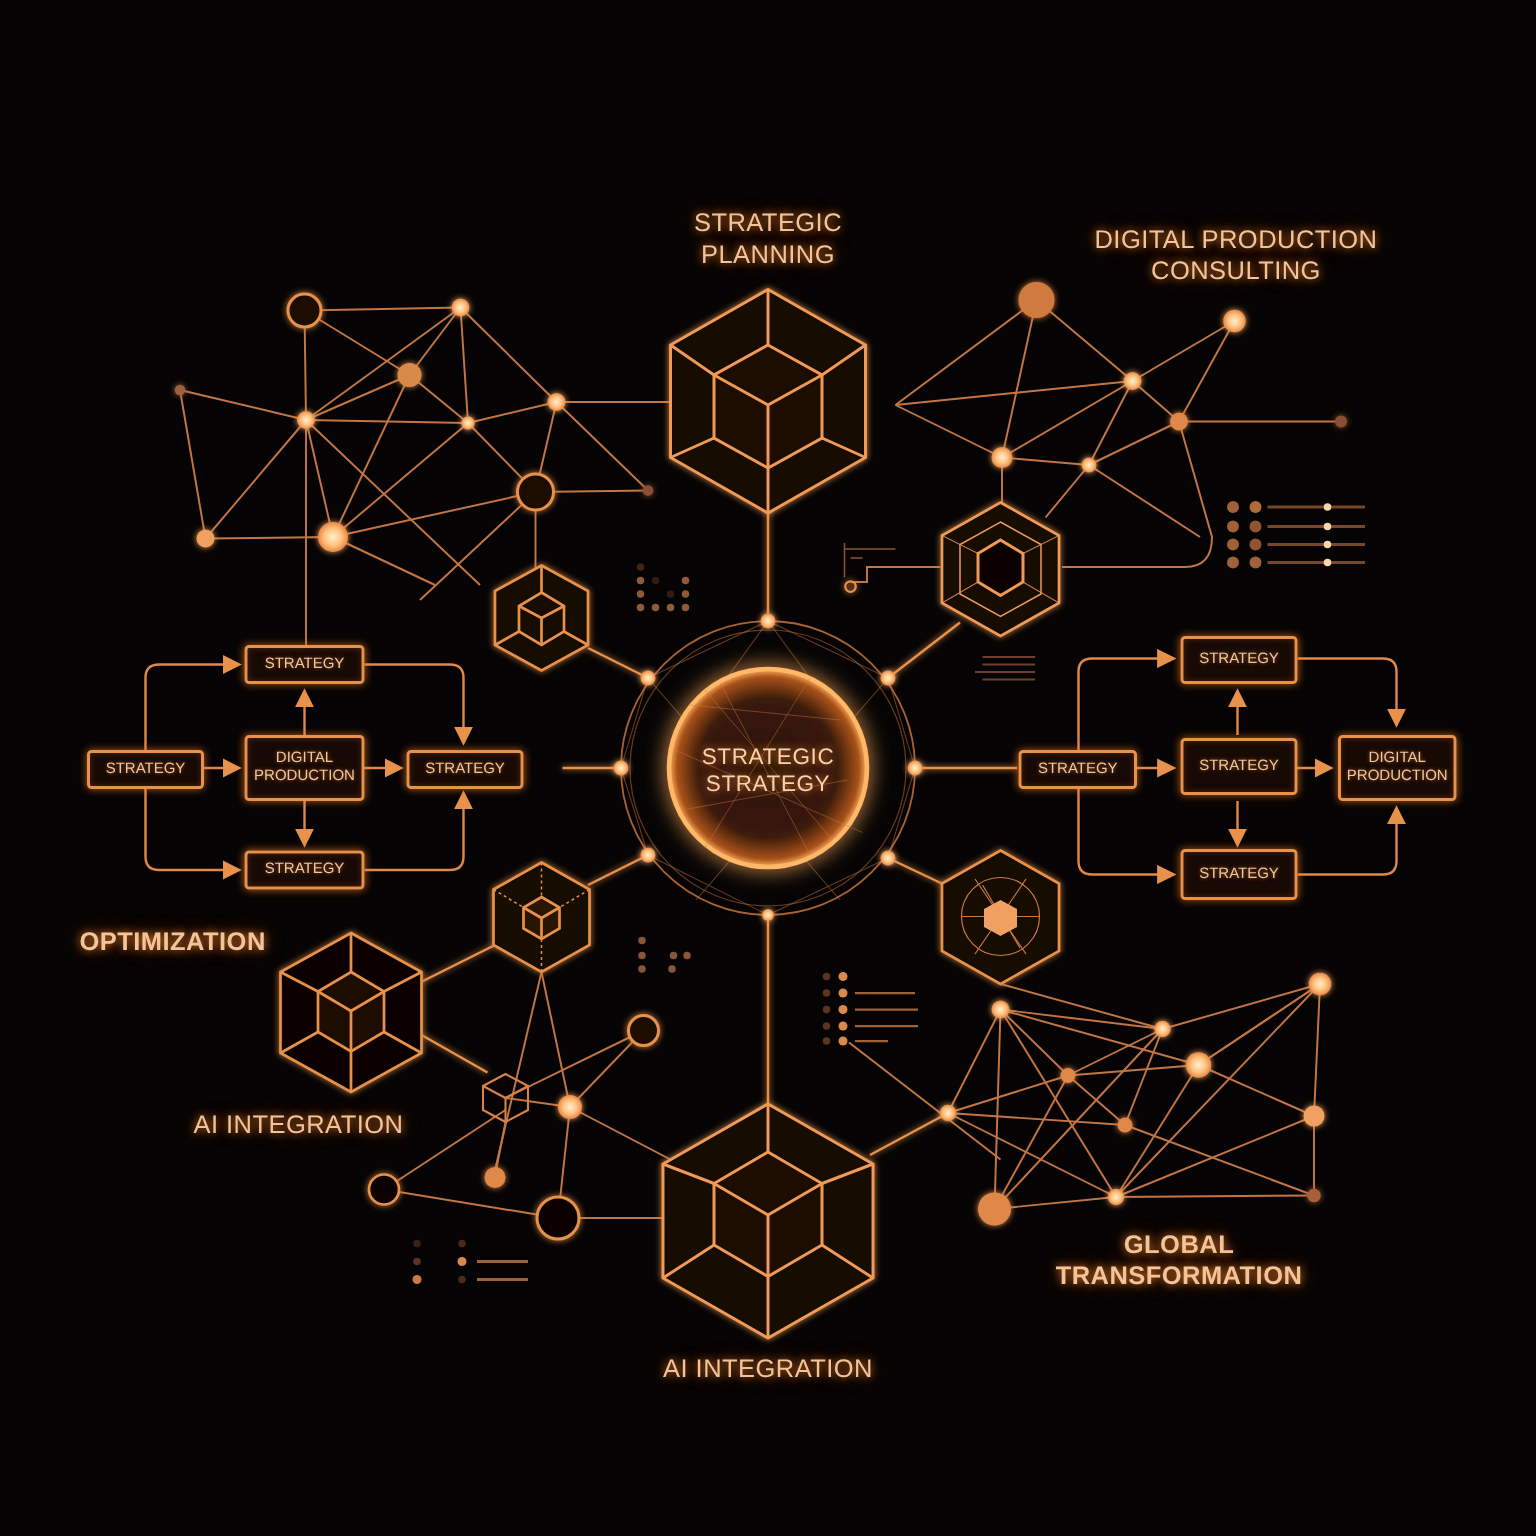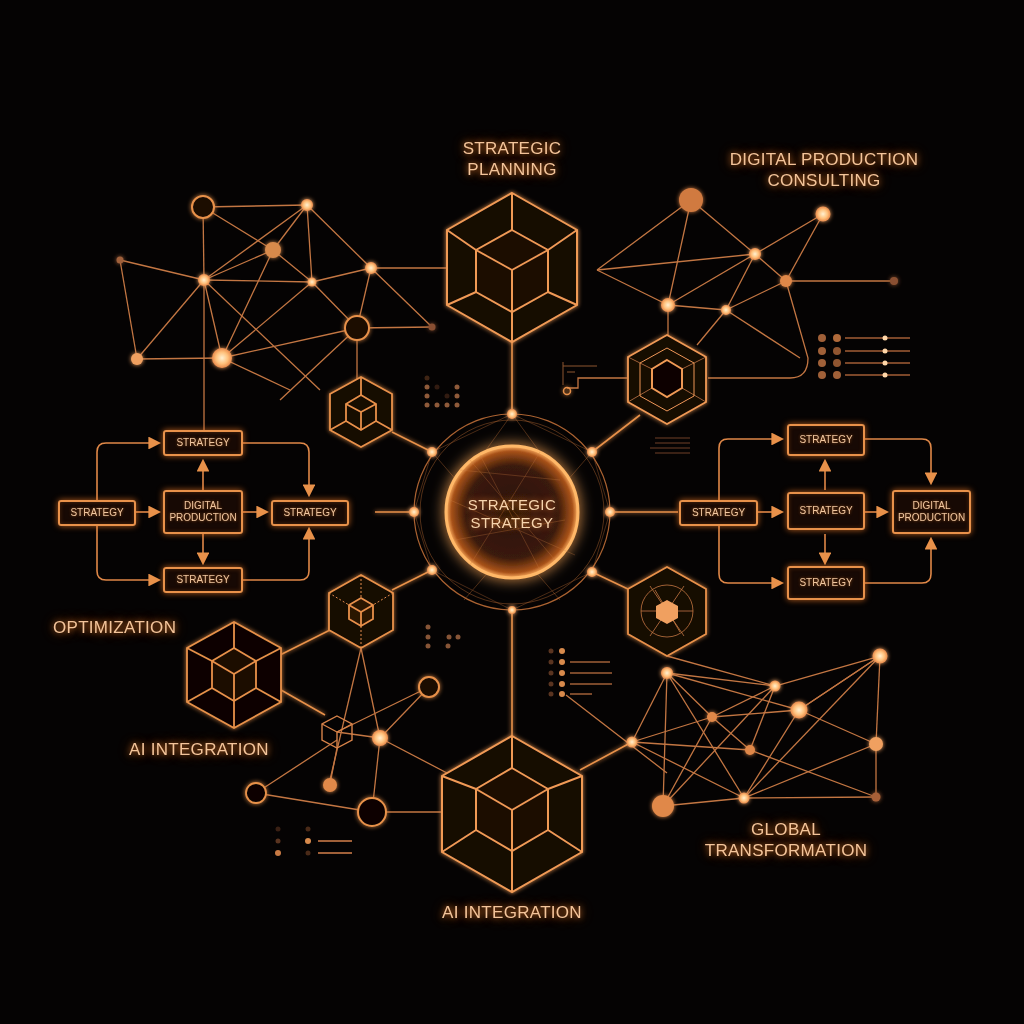--- a/index.html
+++ b/index.html
@@ -481,17 +481,17 @@
 <div class="box" style="left:892px;top:490px;width:79px;height:44px;">DIGITAL
 PRODUCTION</div>
 
 <div class="core-text">STRATEGIC
 STRATEGY</div>
 
 <div class="label" style="left:442px;top:138px;width:140px;white-space:pre-line;">STRATEGIC
 PLANNING</div>
 <div class="label" style="left:714px;top:149px;width:220px;white-space:pre-line;">DIGITAL PRODUCTION
 CONSULTING</div>
-<div class="label" style="left:53px;top:617px;text-align:left;">OPTIMIZATION</div>
+<div class="label" style="left:53px;top:617px;text-align:left;font-weight:bold;">OPTIMIZATION</div>
 <div class="label" style="left:129px;top:739px;text-align:left;">AI INTEGRATION</div>
 <div class="label" style="left:432px;top:902px;width:160px;">AI INTEGRATION</div>
-<div class="label" style="left:684px;top:819px;width:204px;white-space:pre-line;">GLOBAL
+<div class="label" style="left:684px;top:819px;width:204px;white-space:pre-line;font-weight:bold;">GLOBAL
 TRANSFORMATION</div>
 
 </body></html>

